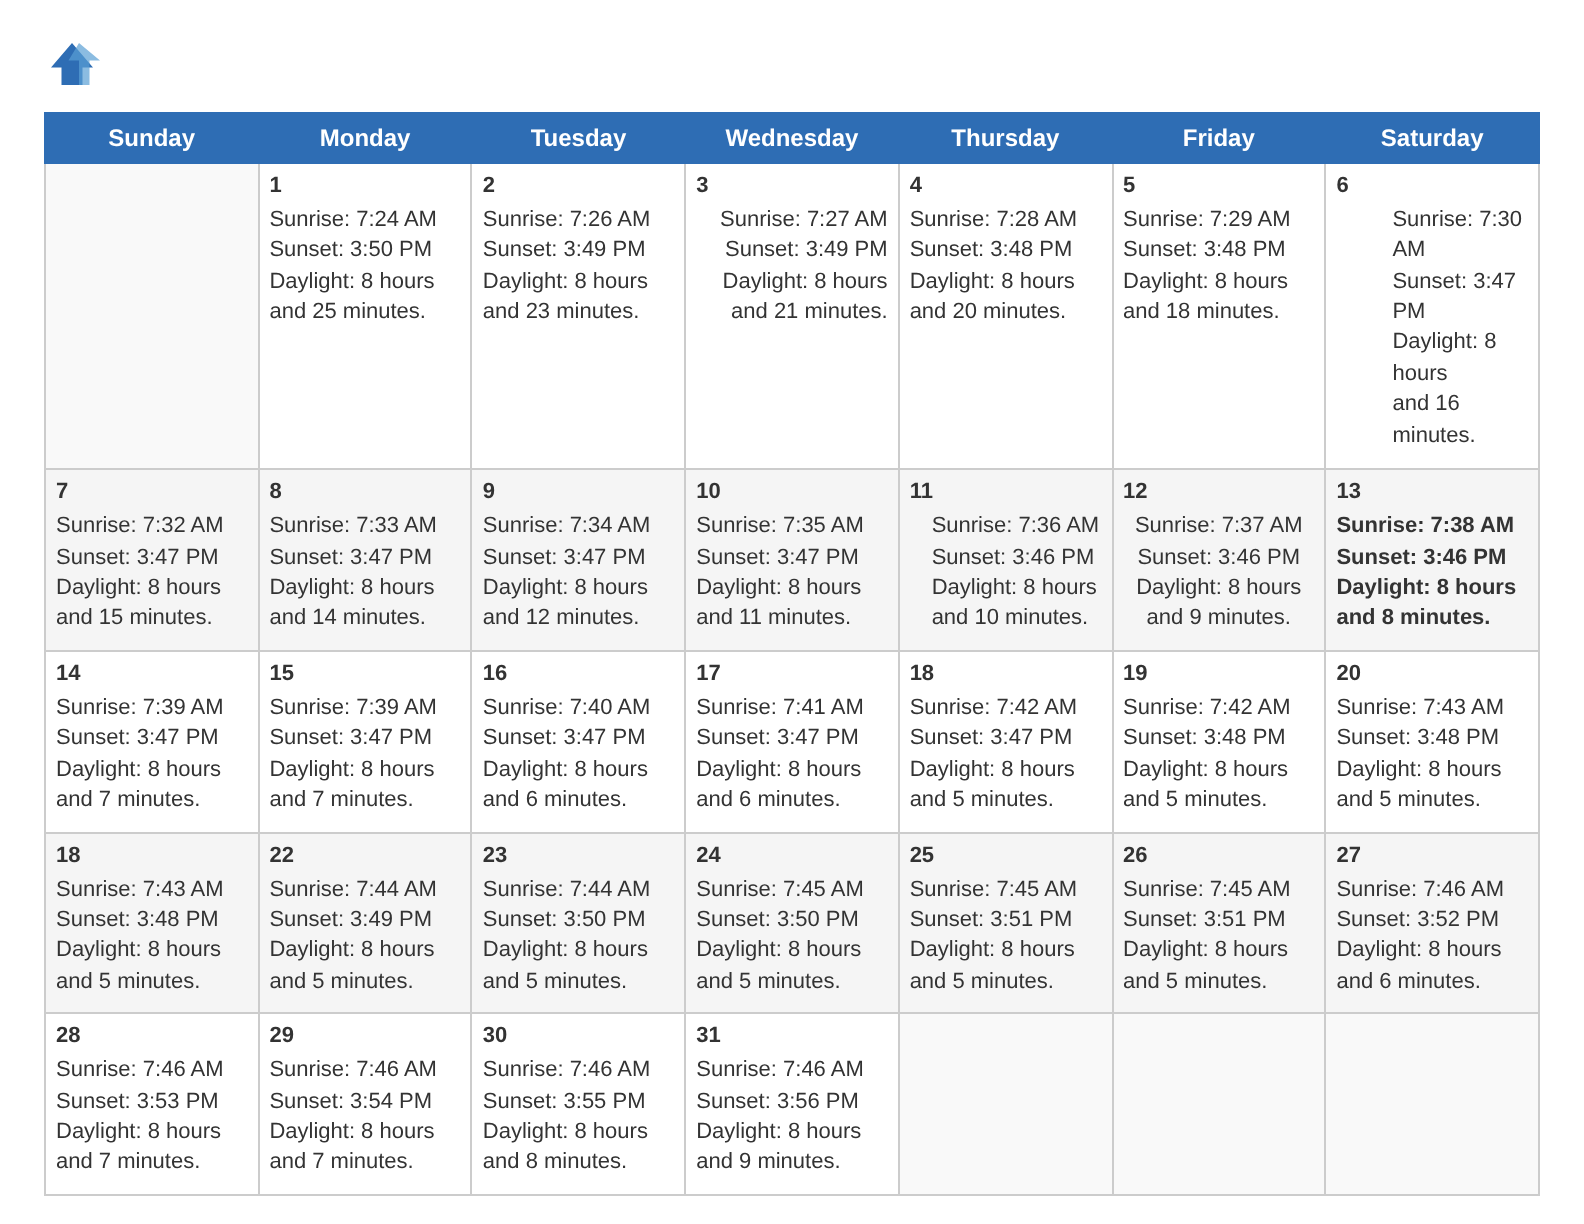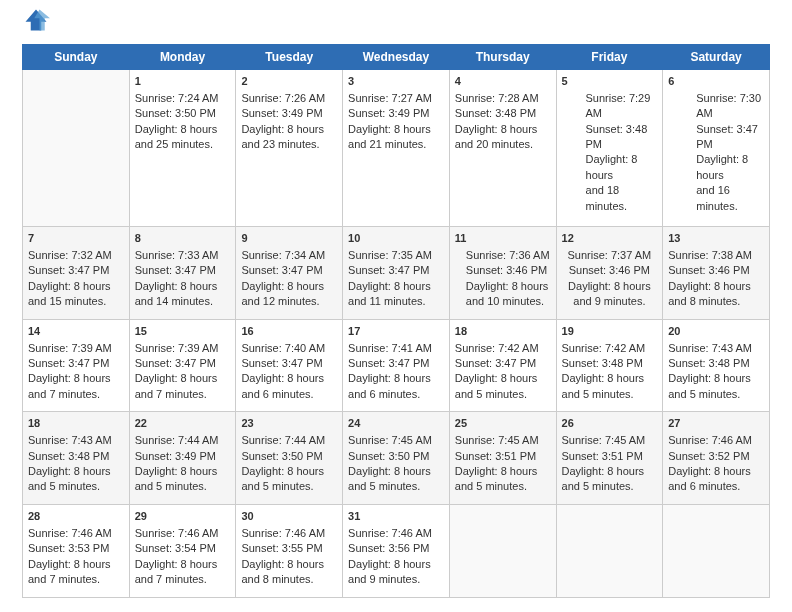--- a/index.html
+++ b/index.html
@@ -6,21 +6,21 @@
     body {
       font-family: Arial, sans-serif;
       background: #fff;
       width: 792px;
       height: 612px;
       overflow: hidden;
     }
     .page {
       width: 792px;
       height: 612px;
-      padding: 6px 22px 14px 22px;
+      padding: 18px 22px 14px 22px;
       display: flex;
       flex-direction: column;
     }
     .header {
       display: flex;
       justify-content: space-between;
       align-items: flex-start;
       margin-bottom: 10px;
     }
     .logo {
@@ -140,35 +140,35 @@
           </td>
           <td class="row-bg-light">
             <span class="day-number">2</span>
             <div class="day-info" style="white-space: pre-line;">Sunrise: 7:26 AM
 Sunset: 3:49 PM
 Daylight: 8 hours
 and 23 minutes.</div>
           </td>
           <td class="row-bg-light">
             <span class="day-number">3</span>
-            <div class="day-info" style="white-space: pre-line;">Sunrise: 7:27 AM
+            <div class="day-info" style="white-space: pre-line; text-align: right;">Sunrise: 7:27 AM
 Sunset: 3:49 PM
 Daylight: 8 hours
 and 21 minutes.</div>
           </td>
           <td class="row-bg-light">
             <span class="day-number">4</span>
             <div class="day-info" style="white-space: pre-line;">Sunrise: 7:28 AM
 Sunset: 3:48 PM
 Daylight: 8 hours
 and 20 minutes.</div>
           </td>
           <td class="row-bg-light">
             <span class="day-number">5</span>
-            <div class="day-info" style="white-space: pre-line; margin-left: 24px;">Sunrise: 7:29 AM
+            <div class="day-info" style="white-space: pre-line;">Sunrise: 7:29 AM
 Sunset: 3:48 PM
 Daylight: 8 hours
 and 18 minutes.</div>
           </td>
           <td class="row-bg-light">
             <span class="day-number">6</span>
             <div class="day-info" style="white-space: pre-line; margin-left: 28px;">Sunrise: 7:30 AM
 Sunset: 3:47 PM
 Daylight: 8 hours
 and 16 minutes.</div>
@@ -212,21 +212,21 @@
           </td>
           <td class="row-bg-alt">
             <span class="day-number">12</span>
             <div class="day-info" style="white-space: pre-line; text-align: center;">Sunrise: 7:37 AM
 Sunset: 3:46 PM
 Daylight: 8 hours
 and 9 minutes.</div>
           </td>
           <td class="row-bg-alt">
             <span class="day-number">13</span>
-            <div class="day-info" style="white-space: pre-line;">Sunrise: 7:38 AM
+            <div class="day-info" style="white-space: pre-line; font-weight: bold;">Sunrise: 7:38 AM
 Sunset: 3:46 PM
 Daylight: 8 hours
 and 8 minutes.</div>
           </td>
         </tr>
         <tr>
           <td class="row-bg-light">
             <span class="day-number">14</span>
             <div class="day-info" style="white-space: pre-line;">Sunrise: 7:39 AM
 Sunset: 3:47 PM

